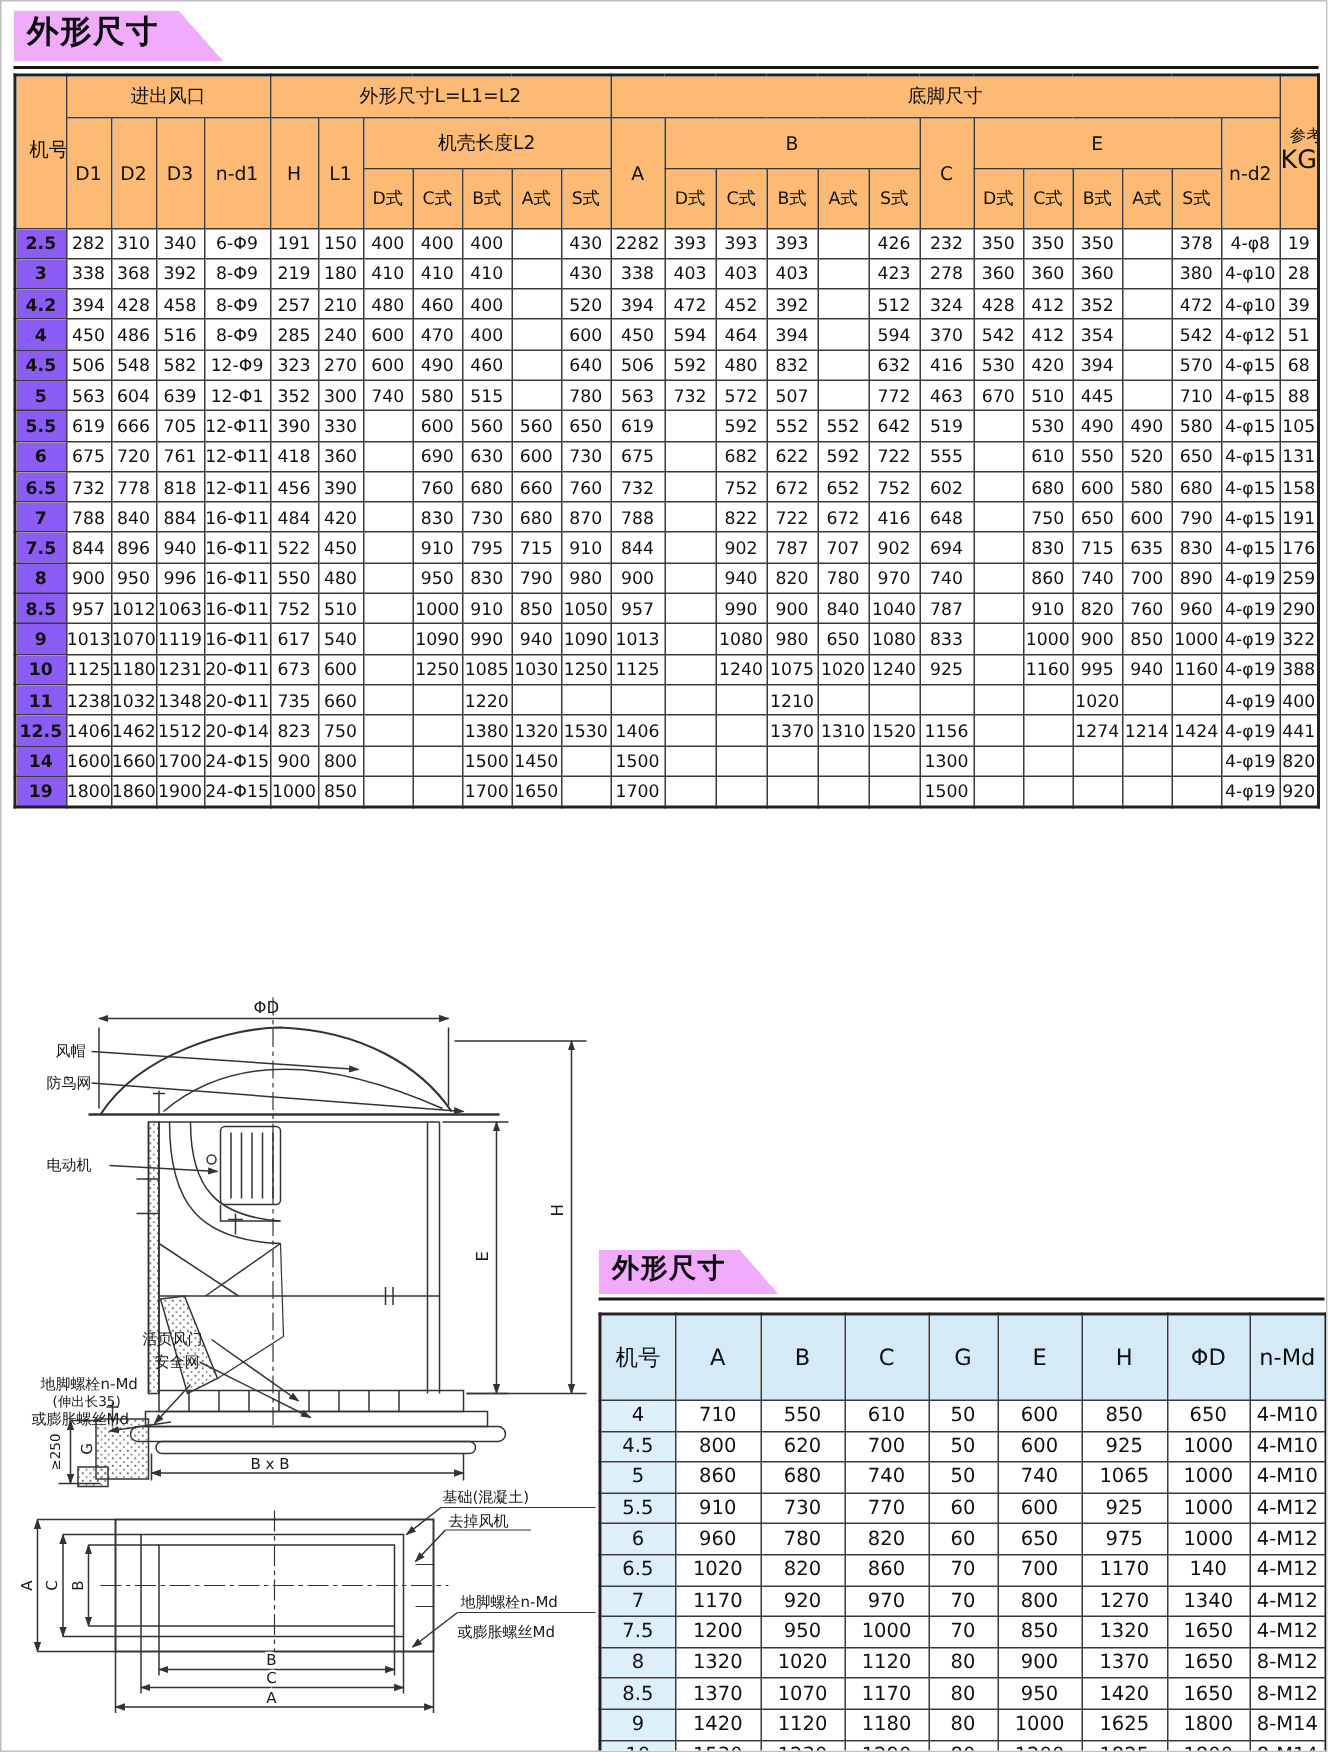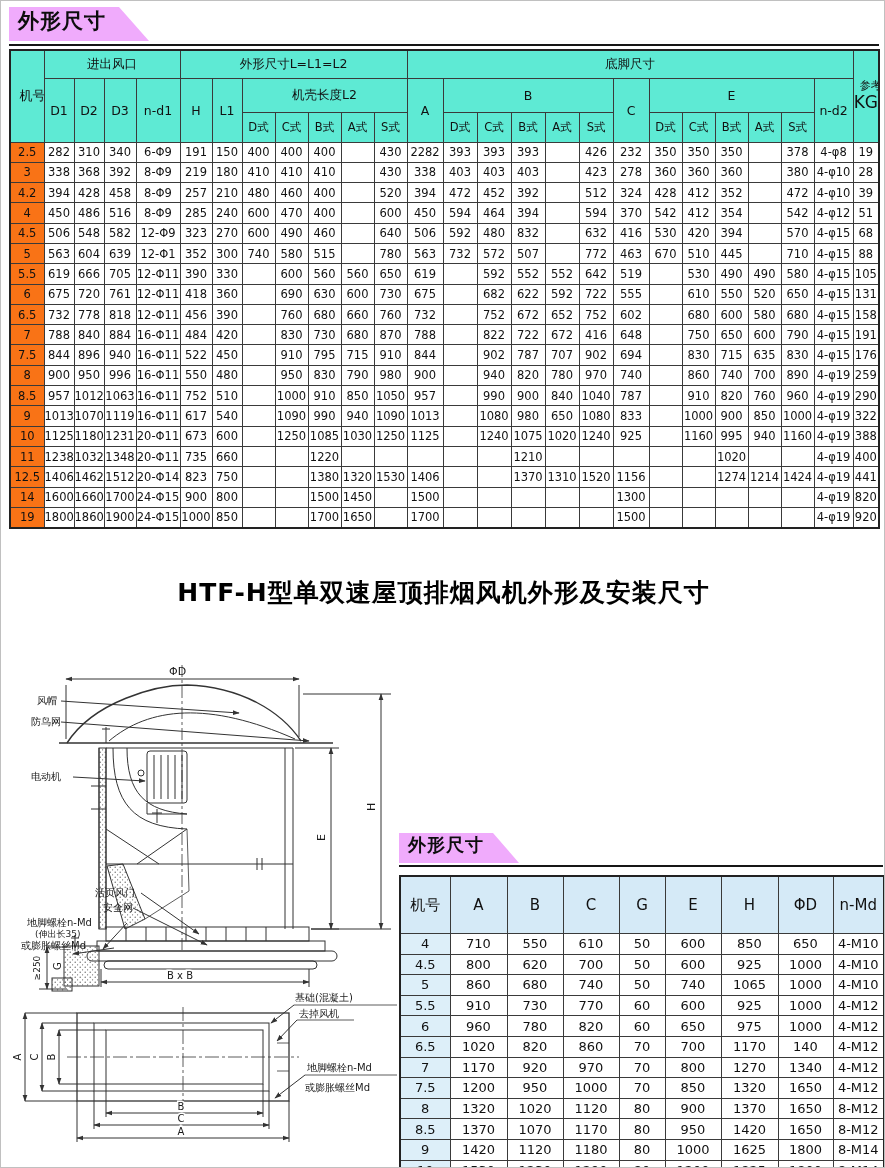--- a/index.html
+++ b/index.html
@@ -13,24 +13,24 @@
   .band2{left:398px;top:832px;width:120px;height:30px;clip-path:polygon(0 0,calc(100% - 26px) 0,100% 100%,0 100%);}
   .band2 .band-text{font-size:18px;letter-spacing:1px;}
   .rule{position:absolute;height:2px;background:#161616;}
   .rule1{left:8px;top:43px;width:870px;}
   .rule2{left:398px;top:864px;width:484px;}
 
   table{border-collapse:collapse;table-layout:fixed;background:#fff;}
   th,td{border:1px solid #3a3a3a;text-align:center;vertical-align:middle;padding:0;
         overflow:hidden;white-space:nowrap;font-weight:normal;}
   #table1{position:absolute;left:8px;top:48px;width:869px;border:2px solid #222;}
-  #table1 th{background:#5eead4;font-size:12.5px;}
+  #table1 th{background:#fdba74;font-size:12.5px;}
   #table1 thead tr:nth-child(3) th{font-size:11.5px;}
   #table1 td{height:19.3px;font-size:11.5px;}
-  #table1 td.rowhead{background:#f97316;}
+  #table1 td.rowhead{background:#8b5cf6;font-weight:bold;}
   .stack{width:1.2em;margin:0 auto;word-break:break-all;line-height:1.2;font-size:13px;}
   .vstack{width:1.1em;margin:0 auto;word-break:break-all;line-height:1.08;font-size:11px;}
   .vunit{font-size:17px;}
 
   #table2{position:absolute;left:398px;top:874px;width:484px;border:2px solid #222;}
   #table2 th{background:#d5eaf7;height:56px;font-size:15px;}
   #table2 td{height:19.6px;font-size:13px;}
   #table2 td.rowhead{background:#ddeff9;}
 
   .main-title{position:absolute;left:0;top:575px;width:885px;text-align:center;
@@ -99,21 +99,21 @@
           <th rowspan="2">n-d1</th>
           <th rowspan="2">H</th>
           <th rowspan="2">L1</th>
           <th colspan="5">机壳长度L2</th>
           <th rowspan="2">A</th>
           <th colspan="5">B</th>
           <th rowspan="2">C</th>
           <th colspan="5">E</th>
           <th rowspan="2">n-d2</th>
         </tr>
-        <tr style="height: 30px;">
+        <tr style="height: 40px;">
           <th>D式</th>
           <th>C式</th>
           <th>B式</th>
           <th>A式</th>
           <th>S式</th>
           <th>D式</th>
           <th>C式</th>
           <th>B式</th>
           <th>A式</th>
           <th>S式</th>
@@ -653,21 +653,20 @@
           <td></td>
           <td></td>
           <td></td>
           <td></td>
           <td>4-φ19</td>
           <td>920</td>
         </tr>
       </tbody>
     </table>
 
-  <div class="main-title">HTF-H型单双速屋顶排烟风机外形及安装尺寸</div>
 
   <svg class="diagram" viewBox="0 0 390 515" width="390" height="515" xmlns="http://www.w3.org/2000/svg">
     <defs>
       <marker id="arr" viewBox="0 0 10 10" refX="9" refY="5" markerWidth="7" markerHeight="7" orient="auto-start-reverse">
         <path d="M0,1.5 L10,5 L0,8.5 z" fill="#333"></path>
       </marker>
       <pattern id="stip" patternUnits="userSpaceOnUse" width="5" height="5">
         <circle cx="1.2" cy="1.2" r="0.7" fill="#666"></circle>
         <circle cx="3.6" cy="3.8" r="0.6" fill="#666"></circle>
       </pattern>

